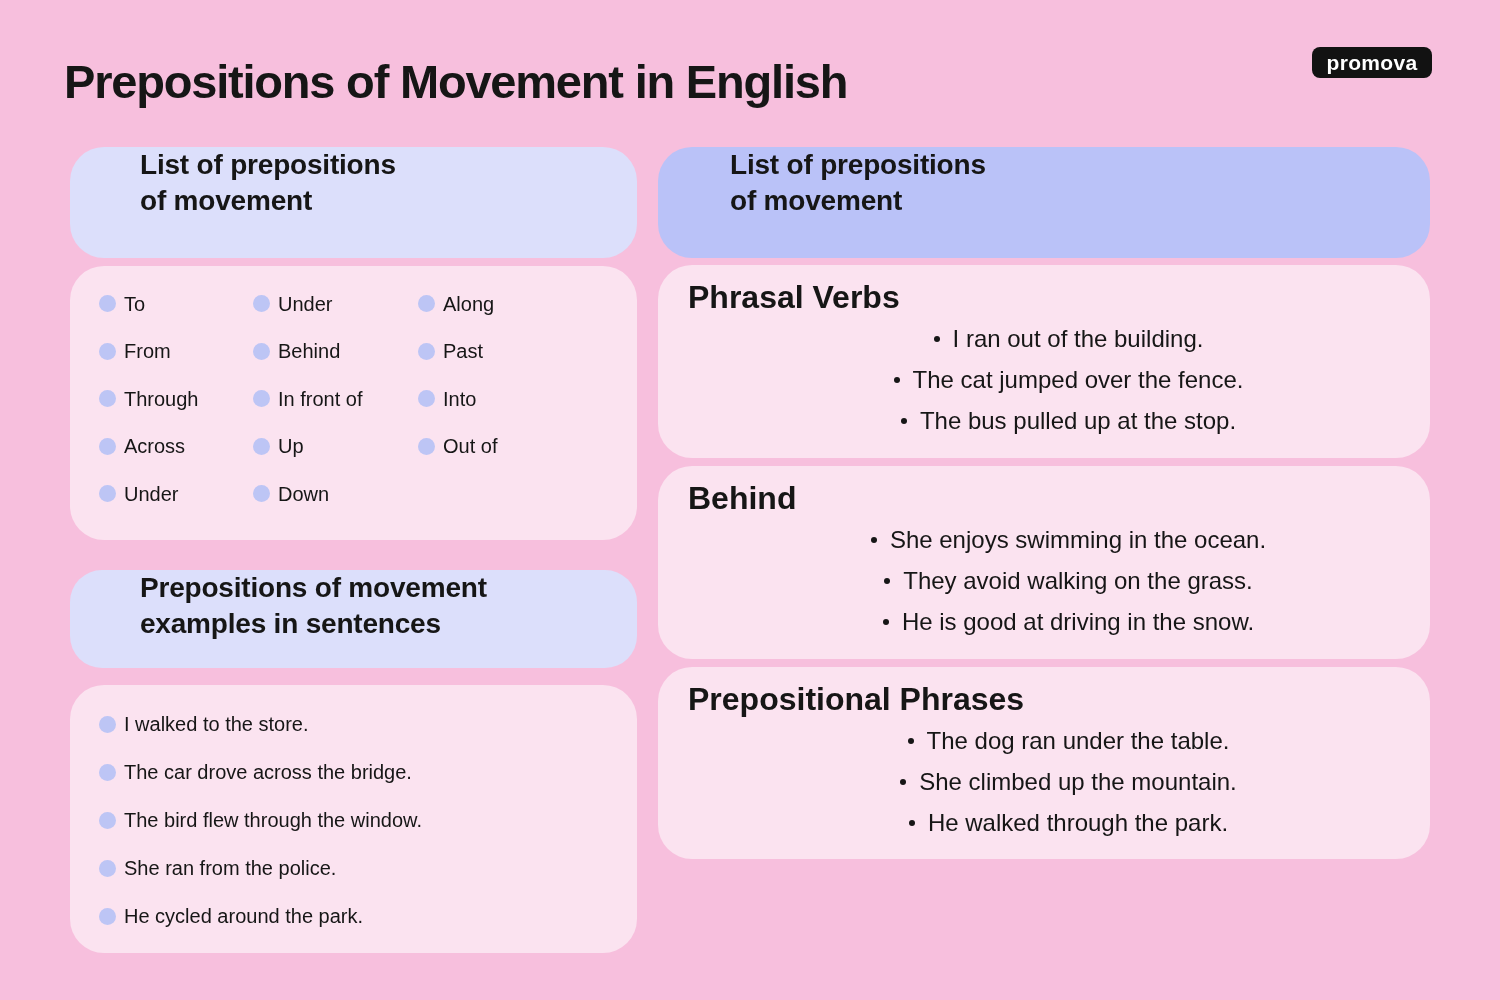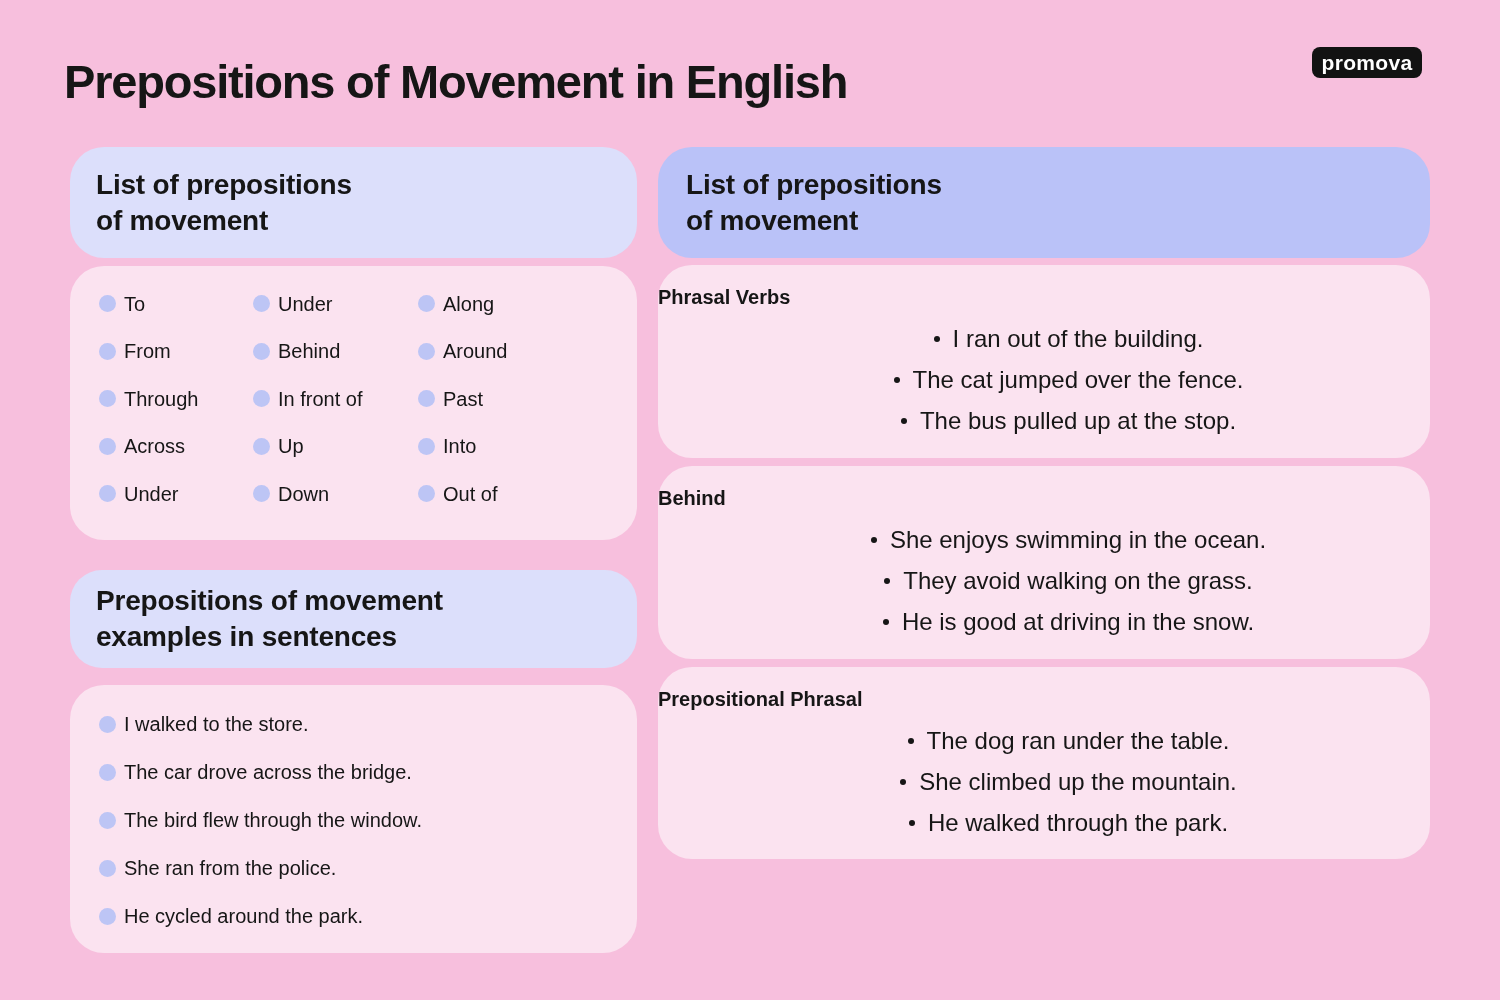--- a/index.html
+++ b/index.html
@@ -21,37 +21,38 @@
     position:relative;
   }
   .canvas{position:absolute;inset:0;width:1500px;height:1000px;background:var(--background);}
 
   .page-title{
     position:absolute;left:64px;top:56px;
     font-size:47px;font-weight:bold;letter-spacing:-1.2px;
     color:var(--text);line-height:1.1;white-space:nowrap;
   }
   .logo{
-    position:absolute;left:1312px;top:47px;width:110px;height:31px;
+    position:absolute;left:1312px;top:47px;width:120px;height:31px;
     background:var(--logo-bg);border-radius:8px;
     display:flex;align-items:center;justify-content:center;
   }
   .logo span{
     color:var(--logo-text);font-size:21px;font-weight:bold;letter-spacing:.3px;
     line-height:1;
   }
 
   .col{position:absolute;display:flex;flex-direction:column;}
   .col-left{left:70px;top:147px;width:567px;}
   .col-right{left:658px;top:147px;width:772px;}
 
   .hdr-card{
     border-radius:34px;height:111px;
-    display:flex;align-items:center;
+    display:flex;
     background:var(--card-lavender);
+    padding-left:44px;
   }
   .hdr-card .hdr-text{
     font-size:28px;font-weight:bold;line-height:36px;letter-spacing:-.2px;
     white-space:pre-line;padding-left:26px;
   }
   .hdr-card.peri{background:var(--card-periwinkle);}
   .hdr-card.peri .hdr-text{padding-left:28px;}
   .hdr-card.second{height:98px;margin-top:30px;border-radius:32px;}
 
   .body-card{
@@ -81,21 +82,21 @@
   .examples-card .prep-item{height:48px;}
 
   
   .sec-card{
     margin-top:8px;height:193px;
     padding-top:19px;
   }
   .sec-card.first{margin-top:7px;}
   .sec-card.last{height:192px;}
   .sec-heading{
-    font-size:20px;font-weight:bold;line-height:26px;
+    margin-left:30px;font-size:32px;font-weight:bold;line-height:26px;
   }
   .sec-list{margin-top:8px;list-style:none;}
   .sec-list li{height:41px;display:flex;align-items:center;justify-content:center;}
   .dot-black{
     width:6px;height:6px;border-radius:50%;background:var(--text);
     margin-left:49px;margin-right:13px;flex-shrink:0;
   }
   .sec-list li span.sent{font-size:24px;line-height:1;white-space:nowrap;}
 </style>
 </head>
@@ -171,24 +172,20 @@
             <span class="prep-text">Down</span>
           </div>
         </div>
       <div class="prep-col">
 
           <div class="prep-item">
             <span class="dot-lav"></span>
             <span class="prep-text">Along</span>
           </div>
 
-          <div class="prep-item">
-            <span class="dot-lav"></span>
-            <span class="prep-text">Around</span>
-          </div>
 
           <div class="prep-item">
             <span class="dot-lav"></span>
             <span class="prep-text">Past</span>
           </div>
 
           <div class="prep-item">
             <span class="dot-lav"></span>
             <span class="prep-text">Into</span>
           </div>
@@ -278,21 +275,21 @@
           </li>
 
           <li>
             <span class="dot-black"></span>
             <span class="sent">He is good at driving in the snow.</span>
           </li>
         </ul>
     </div>
 
     <div class="body-card sec-card last">
-      <h3 class="sec-heading">Prepositional Phrasal</h3>
+      <h3 class="sec-heading">Prepositional Phrases</h3>
       <ul class="sec-list">
 
           <li>
             <span class="dot-black"></span>
             <span class="sent">The dog ran under the table.</span>
           </li>
 
           <li>
             <span class="dot-black"></span>
             <span class="sent">She climbed up the mountain.</span>

